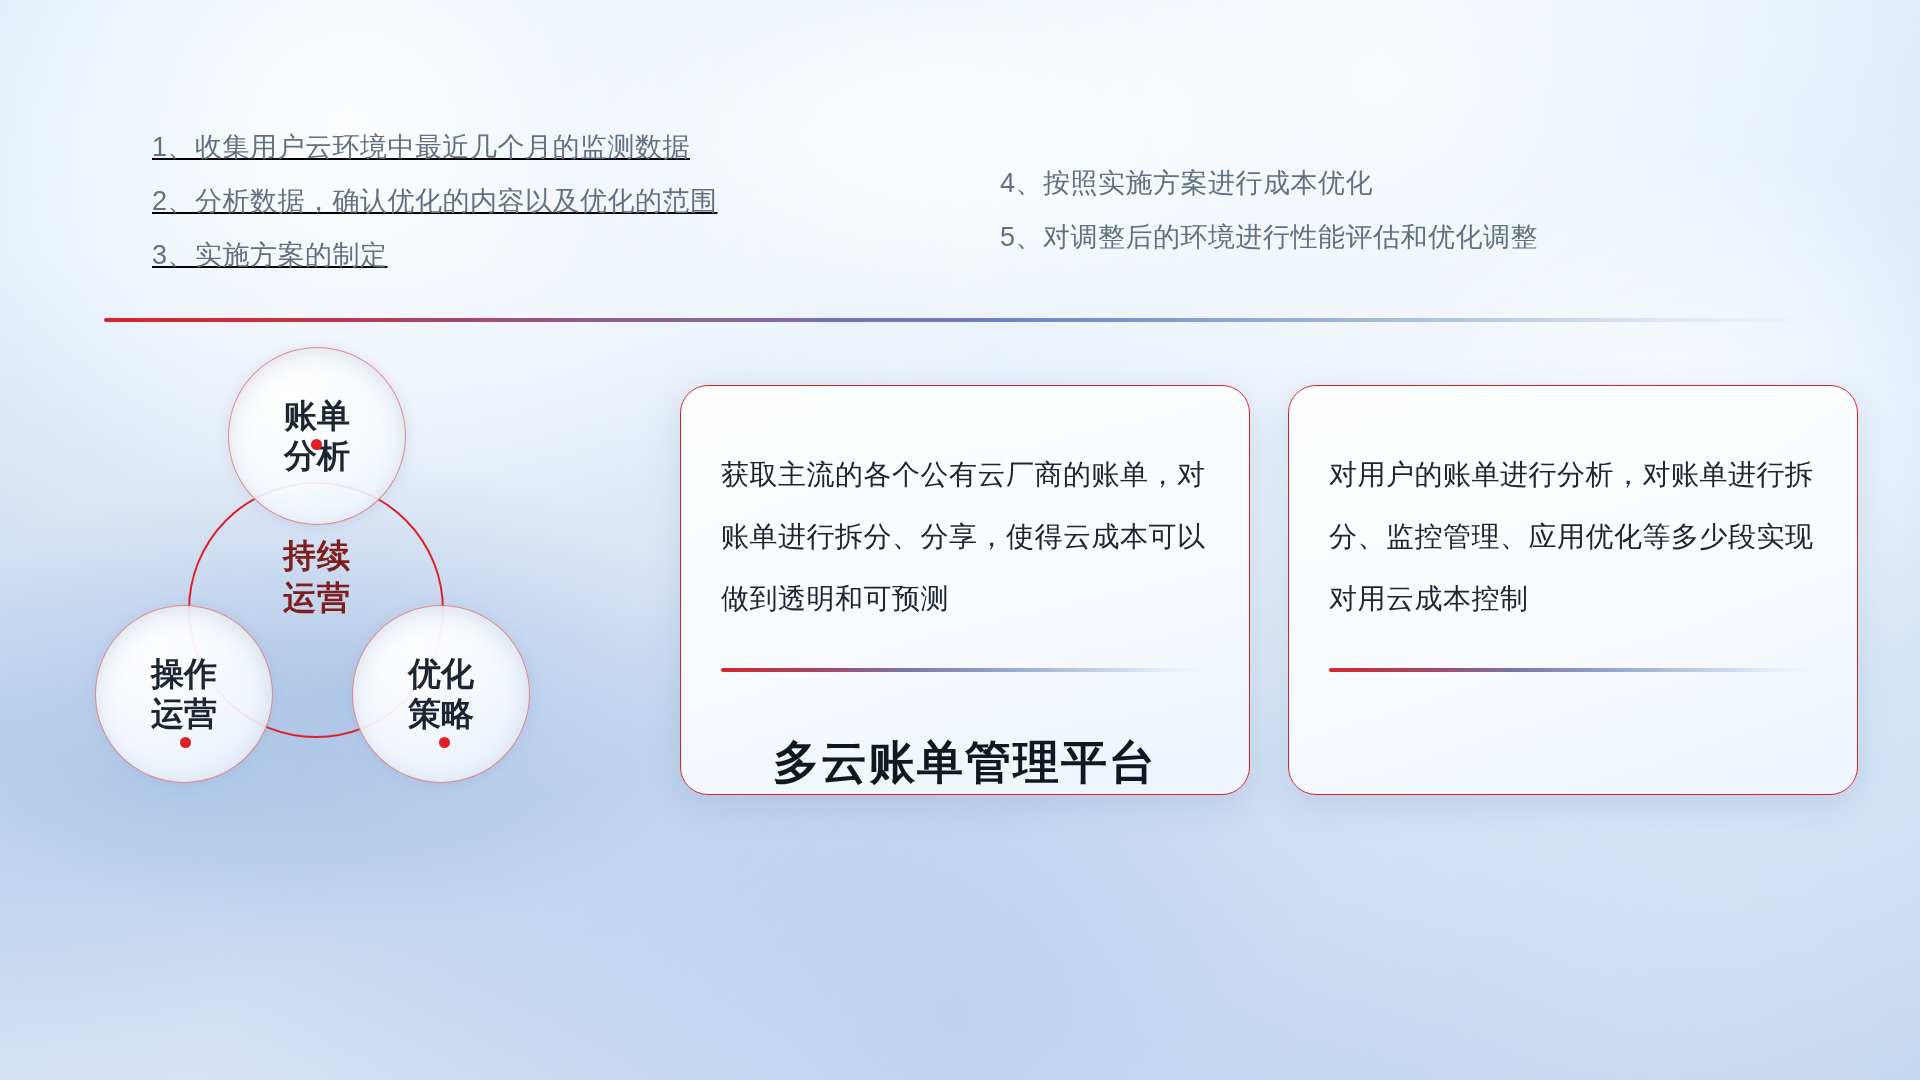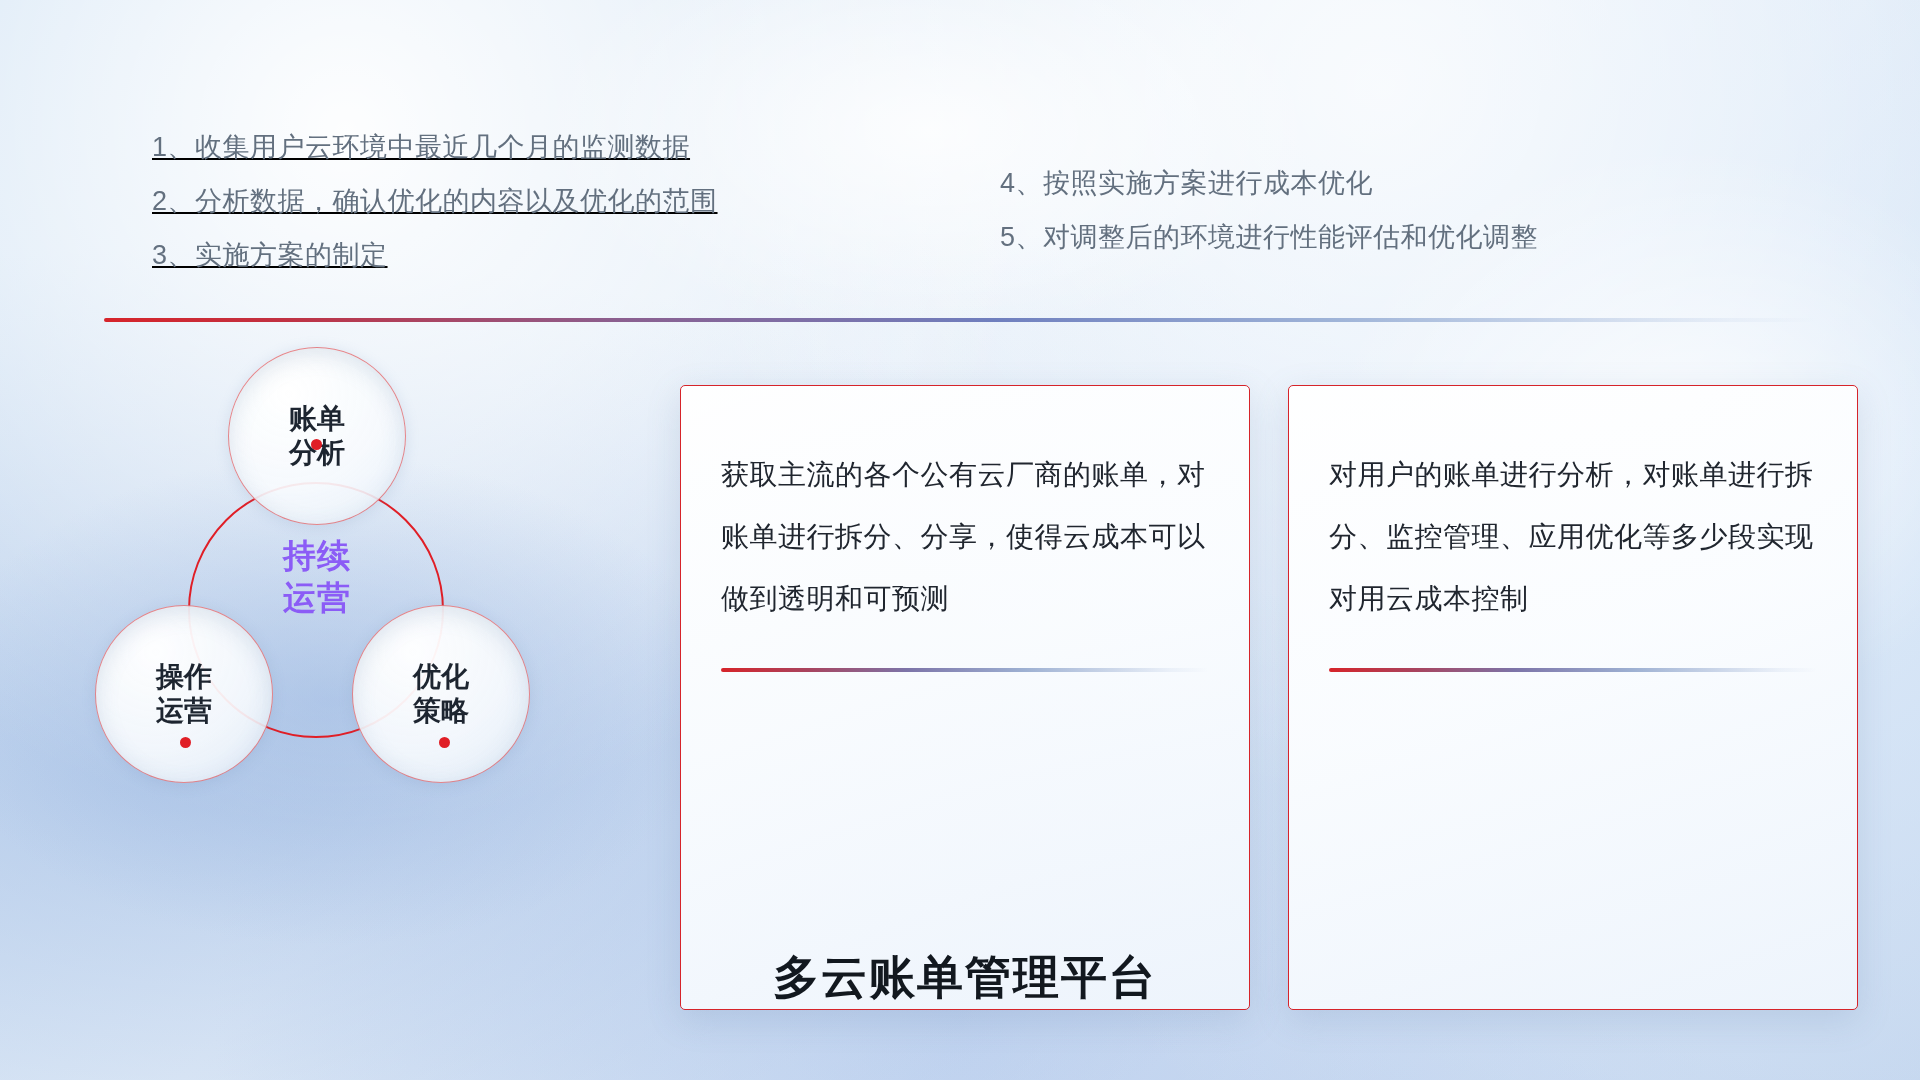--- a/index.html
+++ b/index.html
@@ -78,61 +78,61 @@
   }
   .venn svg { position: absolute; left: 0; top: 0; }
   .venn-bubble {
     position: absolute;
     border-radius: 50%;
     display: flex;
     flex-direction: column;
     align-items: center;
     justify-content: center;
     text-align: center;
-    font-size: 28px;
+    font-size: 33px;
     font-weight: bold;
     color: #1d2530;
     line-height: 1.22;
     background: radial-gradient(circle at 34% 26%, rgba(255,255,255,0.97) 0%, rgba(247,250,253,0.92) 55%, rgba(231,240,250,0.85) 100%);
     border: 1px solid rgba(214,36,42,0.55);
     box-shadow: 0 6px 22px rgba(90,120,160,0.18) inset, 0 2px 14px rgba(120,150,190,0.2);
   }
   .bubble-top   { left: 128px; top: -3px;  width: 178px; height: 178px; }
   .bubble-left  { left: -5px;  top: 255px; width: 178px; height: 178px; }
   .bubble-right { left: 252px; top: 255px; width: 178px; height: 178px; }
   .bubble-center-label {
     position: absolute;
     left: 132px; top: 168px;
     width: 170px; height: 118px;
     display: flex; flex-direction: column;
     align-items: center; justify-content: center;
     text-align: center;
     font-size: 33px;
     font-weight: bold;
-    color: #8b5cf6;
+    color: #7f1d1d;
     line-height: 1.26;
     letter-spacing: 1px;
   }
   .venn-dot {
     position: absolute;
     width: 11px; height: 11px;
     border-radius: 50%;
     background: #e01e26;
   }
   .dot-top   { left: 211px; top: 89px; }
   .dot-left  { left: 80px;  top: 387px; }
   .dot-right { left: 339px; top: 387px; }
 
   
   .card {
     position: absolute;
     top: 385px;
     width: 570px;
-    height: 625px;
-    border-radius: 5px;
+    height: 410px;
+    border-radius: 28px;
     border: 1.5px solid #d6242a;
     background: linear-gradient(160deg, rgba(255,255,255,0.97) 0%, rgba(251,253,255,0.95) 45%, rgba(240,246,253,0.93) 100%);
     box-shadow: 0 10px 34px rgba(90,120,165,0.18);
     padding: 58px 40px 0 40px;
     display: flex;
     flex-direction: column;
     gap: 22px;
   }
   .card-1 { left: 680px; }
   .card-2 { left: 1288px; }

